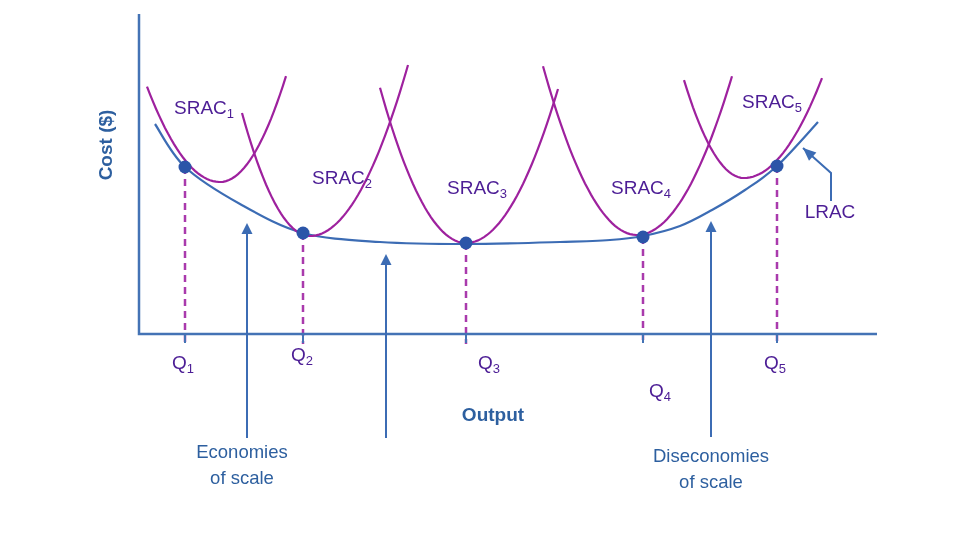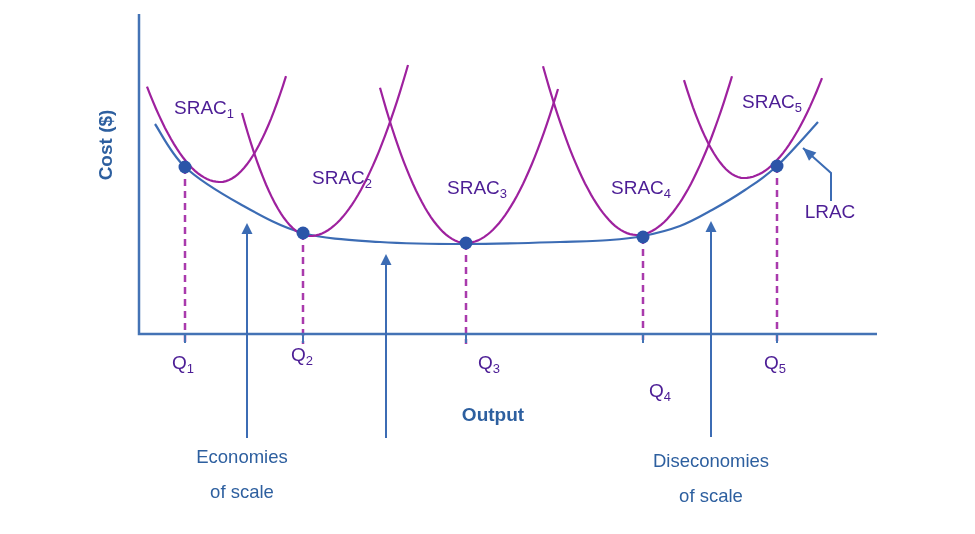--- a/index.html
+++ b/index.html
@@ -4,21 +4,21 @@
 <style>
   html,body{margin:0;padding:0;background:#ffffff;}
   body{font-family:"Liberation Sans", sans-serif;}
   .stage{position:relative;width:975px;height:534px;background:#fff;overflow:hidden;}
   svg#plot{position:absolute;left:0;top:0;}
   .lbl{position:absolute;color:#4c1d95;font-size:19px;white-space:nowrap;transform:translateX(-50%);}
   .lbl .sub{font-size:13px;vertical-align:-4px;}
   .axis-title{position:absolute;color:#2d5f9f;font-size:19px;font-weight:bold;white-space:nowrap;}
   .x-title{transform:translateX(-50%);}
   .y-title{transform:translate(-50%,-50%) rotate(-90deg);}
-  .annot{position:absolute;color:#2d5f9f;font-size:18.5px;line-height:35px;text-align:center;white-space:pre-line;transform:translateX(-50%);}
+  .annot{position:absolute;color:#2d5f9f;font-size:18.5px;line-height:26px;text-align:center;white-space:pre-line;transform:translateX(-50%);}
 </style>
 </head>
 <body>
 
 <div class="stage">
   <svg id="plot" width="975" height="534" viewBox="0 0 975 534">
       <line x1="185" y1="167" x2="185" y2="344" stroke="#a93aac" stroke-width="2.5" stroke-dasharray="7 5"></line>
       <line x1="185" y1="334" x2="185" y2="343" stroke="#4473b5" stroke-width="2"></line>
       <line x1="303" y1="233" x2="303" y2="344" stroke="#a93aac" stroke-width="2.5" stroke-dasharray="7 5"></line>
       <line x1="303" y1="334" x2="303" y2="343" stroke="#4473b5" stroke-width="2"></line>

